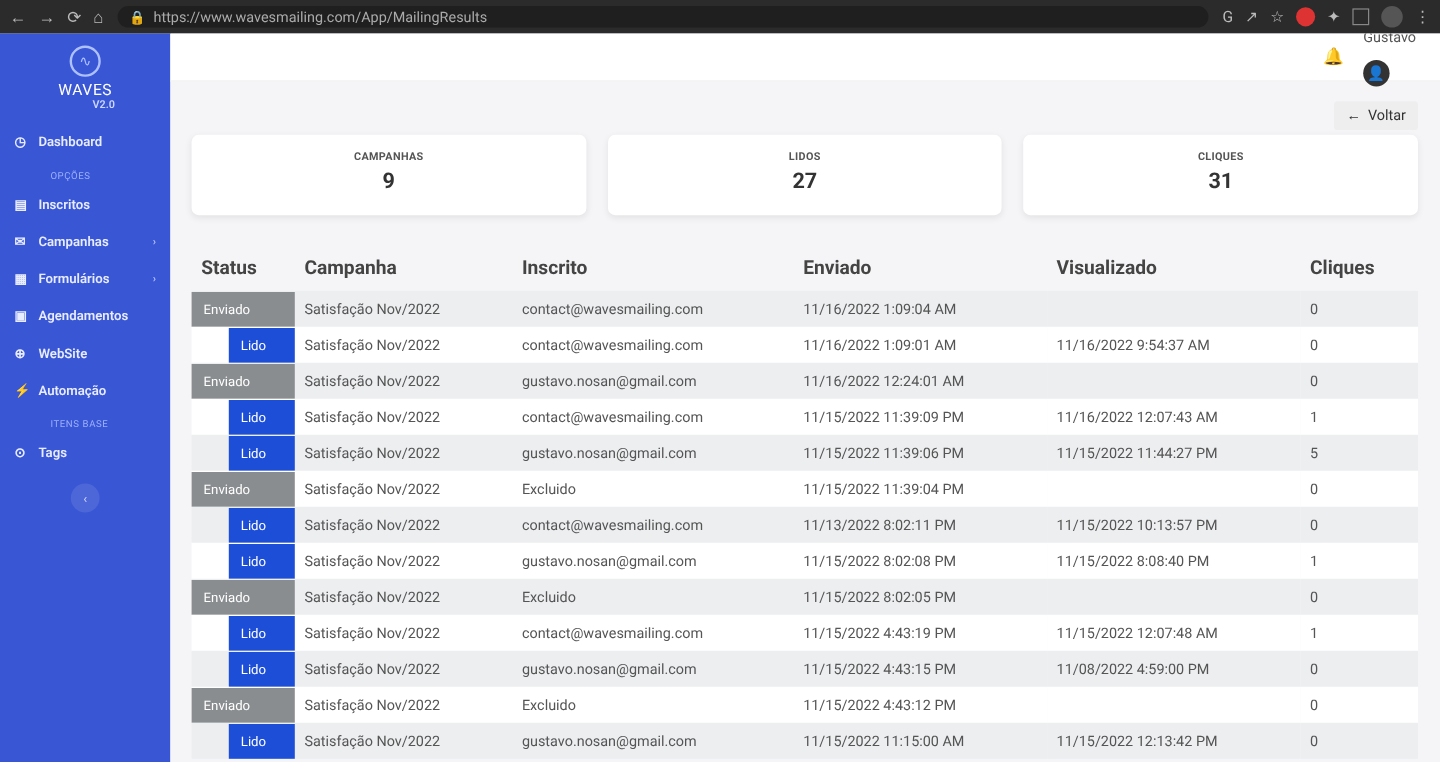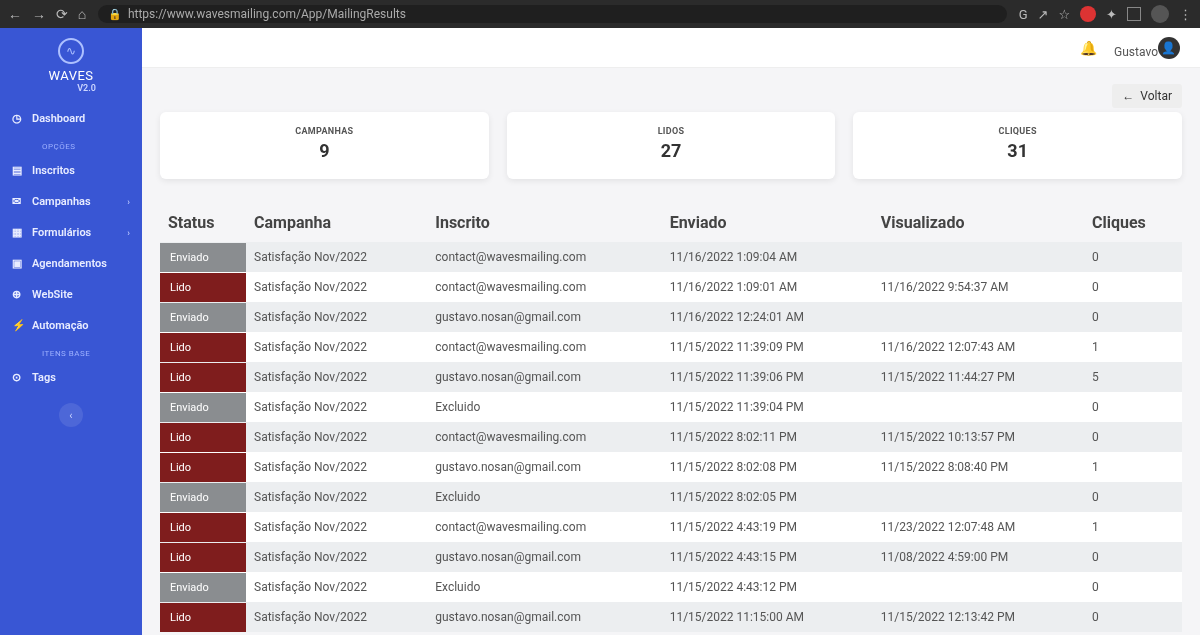--- a/index.html
+++ b/index.html
@@ -25,42 +25,42 @@
 .sidebar .brand .ver { font-size: 9px; font-weight: 600; color: #cbd5ff; padding-left: 31px; }
 .sidebar .item { display: flex; align-items: center; gap: 8px; padding: 9px 12px; font-size: 11px; font-weight: 600; cursor: pointer; color: #e8ecff; }
 .sidebar .item .ico { width: 12px; display: inline-block; font-size: 11px; }
 .sidebar .item .chev { margin-left: auto; font-size: 9px; color: #b8c5ff; }
 .sidebar .section-label { padding: 8px 12px 4px; font-size: 8px; font-weight: 400; letter-spacing: 0.5px; color: #9db0ff; margin-left: 30px; }
 .sidebar .collapse-btn { width: 24px; height: 24px; border-radius: 50%; background: rgba(255,255,255,0.1); margin: 10px auto; display: flex; align-items: center; justify-content: center; font-size: 11px; color: #cbd5ff; cursor: pointer; }
 
 .main { flex: 1; display: flex; flex-direction: column; background: #f5f5f7; overflow: hidden; }
 .topbar { height: 40px; background: #fff; display: flex; align-items: center; justify-content: flex-end; padding: 0 20px; gap: 16px; border-bottom: 1px solid #eee; }
 .topbar .bell { font-size: 14px; color: #bbb; }
-.topbar .user { display: flex; align-items: flex-end; gap: 0; font-size: 12px; color: #555; }
+.topbar .user { display: flex; align-items: flex-start; gap: 12px; font-size: 12px; color: #555; flex-direction: column; }
 .topbar .user .av { width: 22px; height: 22px; border-radius: 50%; background: #333; display: flex; align-items: center; justify-content: center; color: #fff; font-size: 12px; }
 
 .content { padding: 16px 18px; overflow-y: auto; flex: 1; }
 
 .back-row { display: flex; justify-content: flex-end; margin-bottom: -4px; }
 .back-btn { background: #eee; padding: 5px 10px; border-radius: 3px; display: flex; align-items: center; gap: 6px; font-size: 12px; cursor: pointer; color: #333; }
 
 .stats { display: flex; gap: 18px; margin-bottom: 24px; margin-top: 8px; }
 .stat-card { flex: 1; background: #fff; border-radius: 6px; padding: 14px 10px 18px; text-align: center; box-shadow: 0 2px 6px rgba(0,0,0,0.08); }
 .stat-card .label { font-size: 9px; font-weight: 700; color: #555; letter-spacing: 0.3px; }
 .stat-card .value { font-size: 18px; font-weight: 700; color: #333; margin-top: 4px; }
 
 .table { width: 100%; border-collapse: collapse; font-size: 12px; color: #555; }
 .table th { text-align: left; padding: 10px 8px; font-weight: 700; font-size: 16px; color: #444; }
 .table td { padding: 8px 8px; }
 .table tbody tr:nth-child(odd) { background: #eceef0; }
 .table tbody tr:nth-child(even) { background: #fff; }
 .status-cell { width: 86px; padding: 0 !important; }
 .status-badge { display: block; padding: 8px 10px; color: #fff; font-size: 11px; font-weight: 400; }
 .status-enviado { background: #8a8d90; }
-.status-lido { background: #7f1d1d; }
+.status-lido { background: #1d4ed8; margin-left: 31px; }
 .col-cliques { text-align: left; }
 </style>
 </head>
 <body>
 
 <div class="browser-bar">
   <div class="nav-icons">
     <span>←</span>
     <span>→</span>
     <span>⟳</span>
@@ -231,21 +231,21 @@
               <td>11/15/2022 11:39:04 PM</td>
               <td></td>
               <td class="col-cliques">0</td>
             </tr>
             <tr>
               <td class="status-cell">
                 <span class="status-badge status-lido">Lido</span>
               </td>
               <td>Satisfação Nov/2022</td>
               <td>contact@wavesmailing.com</td>
-              <td>11/15/2022 8:02:11 PM</td>
+              <td>11/13/2022 8:02:11 PM</td>
               <td>11/15/2022 10:13:57 PM</td>
               <td class="col-cliques">0</td>
             </tr>
             <tr>
               <td class="status-cell">
                 <span class="status-badge status-lido">Lido</span>
               </td>
               <td>Satisfação Nov/2022</td>
               <td>gustavo.nosan@gmail.com</td>
               <td>11/15/2022 8:02:08 PM</td>
@@ -262,21 +262,21 @@
               <td></td>
               <td class="col-cliques">0</td>
             </tr>
             <tr>
               <td class="status-cell">
                 <span class="status-badge status-lido">Lido</span>
               </td>
               <td>Satisfação Nov/2022</td>
               <td>contact@wavesmailing.com</td>
               <td>11/15/2022 4:43:19 PM</td>
-              <td>11/23/2022 12:07:48 AM</td>
+              <td>11/15/2022 12:07:48 AM</td>
               <td class="col-cliques">1</td>
             </tr>
             <tr>
               <td class="status-cell">
                 <span class="status-badge status-lido">Lido</span>
               </td>
               <td>Satisfação Nov/2022</td>
               <td>gustavo.nosan@gmail.com</td>
               <td>11/15/2022 4:43:15 PM</td>
               <td>11/08/2022 4:59:00 PM</td>

